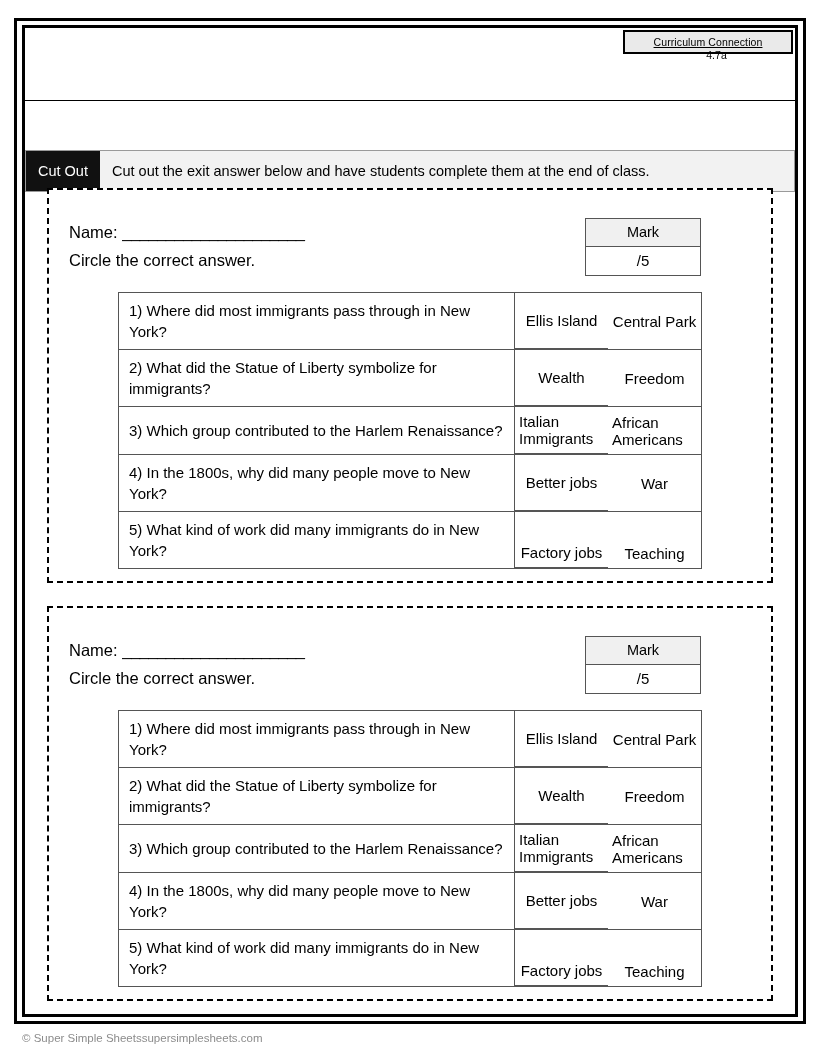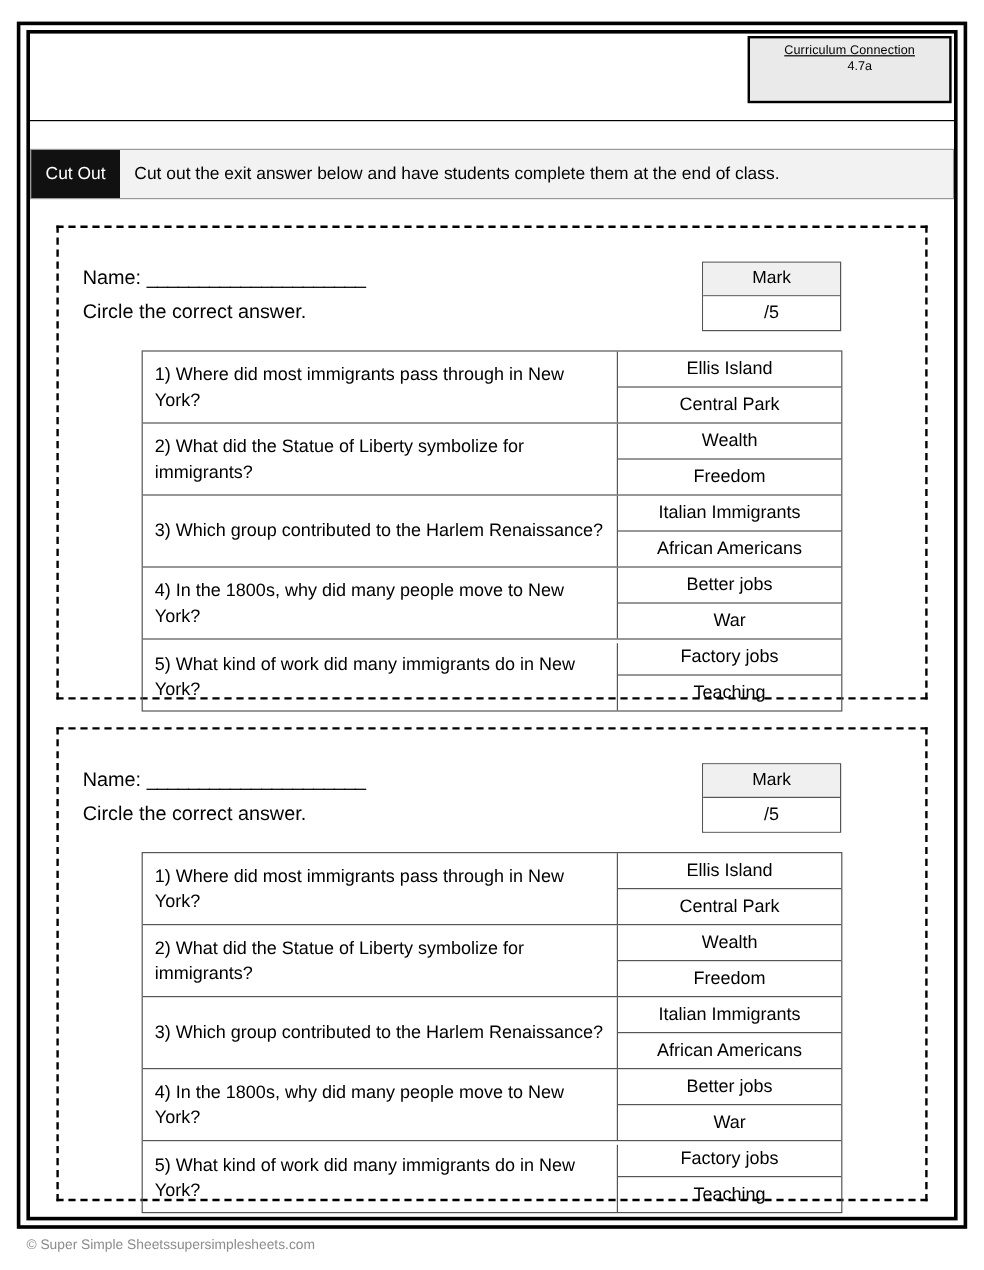--- a/index.html
+++ b/index.html
@@ -45,21 +45,21 @@
     height: 986px;
     box-sizing: border-box;
   }
 
   
   .curriculum-box {
     position: absolute;
     right: 2px;
     top: 2px;
     width: 170px;
-    height: 56px;
+    height: 24px;
     background: #eaeaea;
     border: 2px solid #000;
     box-sizing: border-box;
     text-align: center;
     padding-top: 4px;
   }
   .curriculum-title {
     font-size: 10.5px;
     text-decoration: underline;
     line-height: 13px;
@@ -104,21 +104,21 @@
   .title-text {
     font-size: 30px;
     font-weight: bold;
     letter-spacing: .2px;
   }
 
   
   .cutout-bar {
     position: absolute;
     left: 0;
-    top: 96px;
+    top: 122px;
     width: 770px;
     height: 42px;
     display: flex;
     border: 1.2px solid #9a9a9a;
     box-sizing: border-box;
   }
   .cutout-label {
     background: #111111;
     color: #ffffff;
     font-size: 14.5px;
@@ -210,21 +210,21 @@
     font-size: 15px;
     line-height: 21px;
     padding: 7px 10px 7px 10px;
     display: flex;
     align-items: center;
   }
   .a-cell {
     flex: 1;
     box-sizing: border-box;
     display: flex;
-    flex-direction: column;
+    flex-direction: row;
   }
   .a-opt {
     flex: 1;
     font-size: 15px;
     display: flex;
     align-items: center;
     justify-content: center;
     padding: 6px 4px;
   }
   .a-opt.first {

